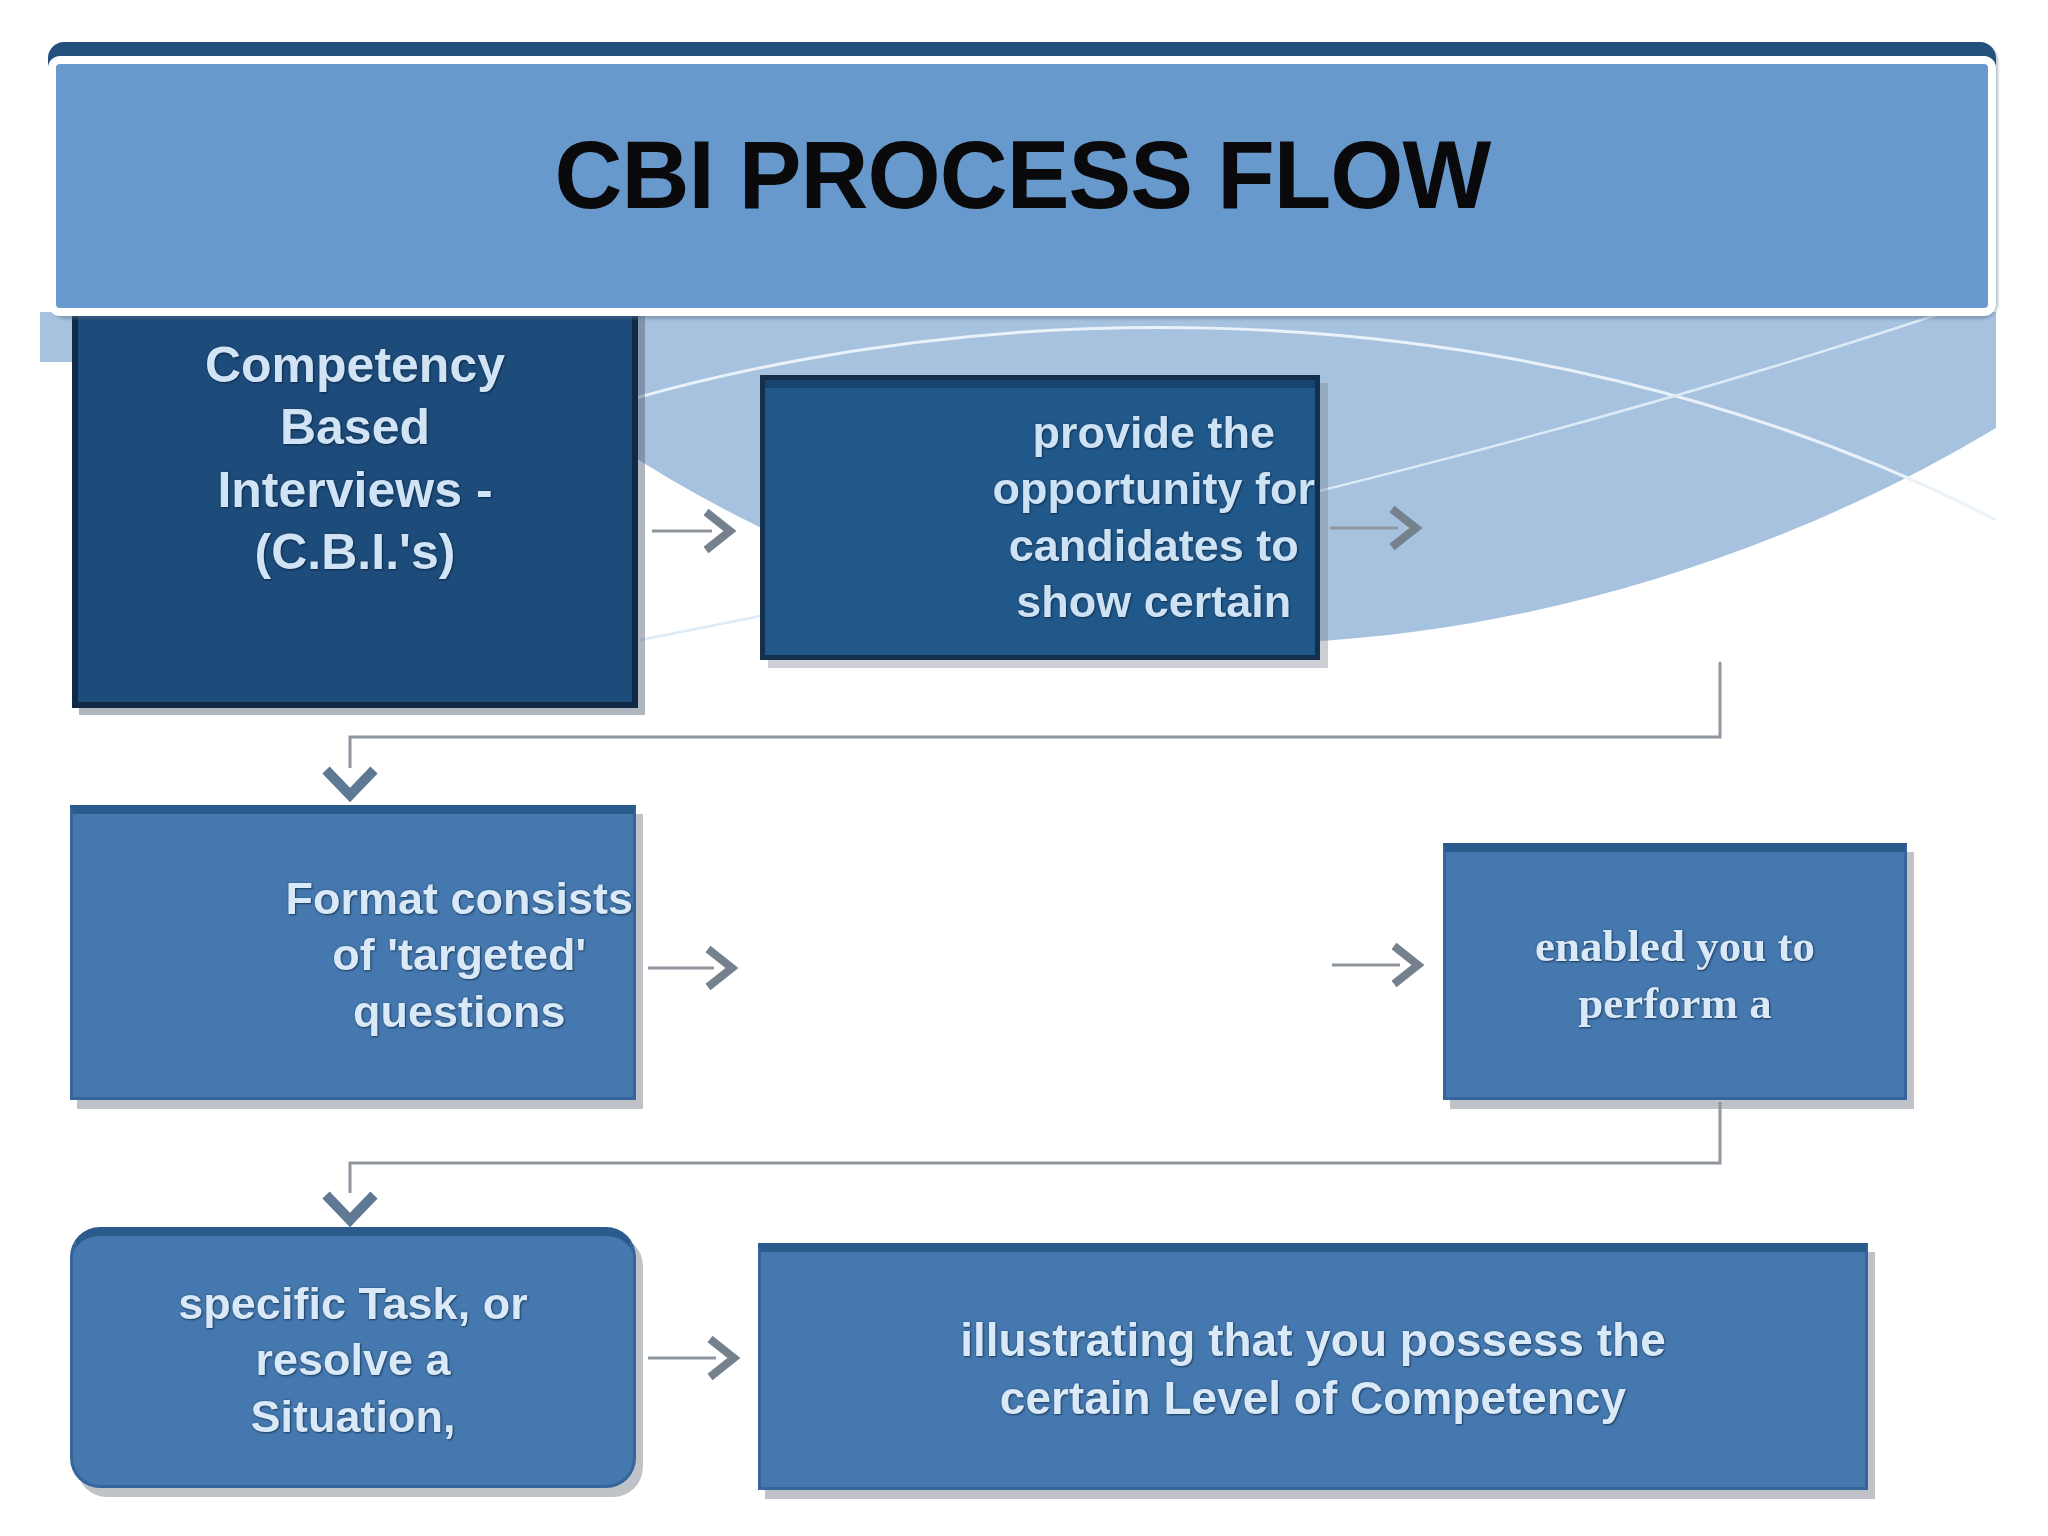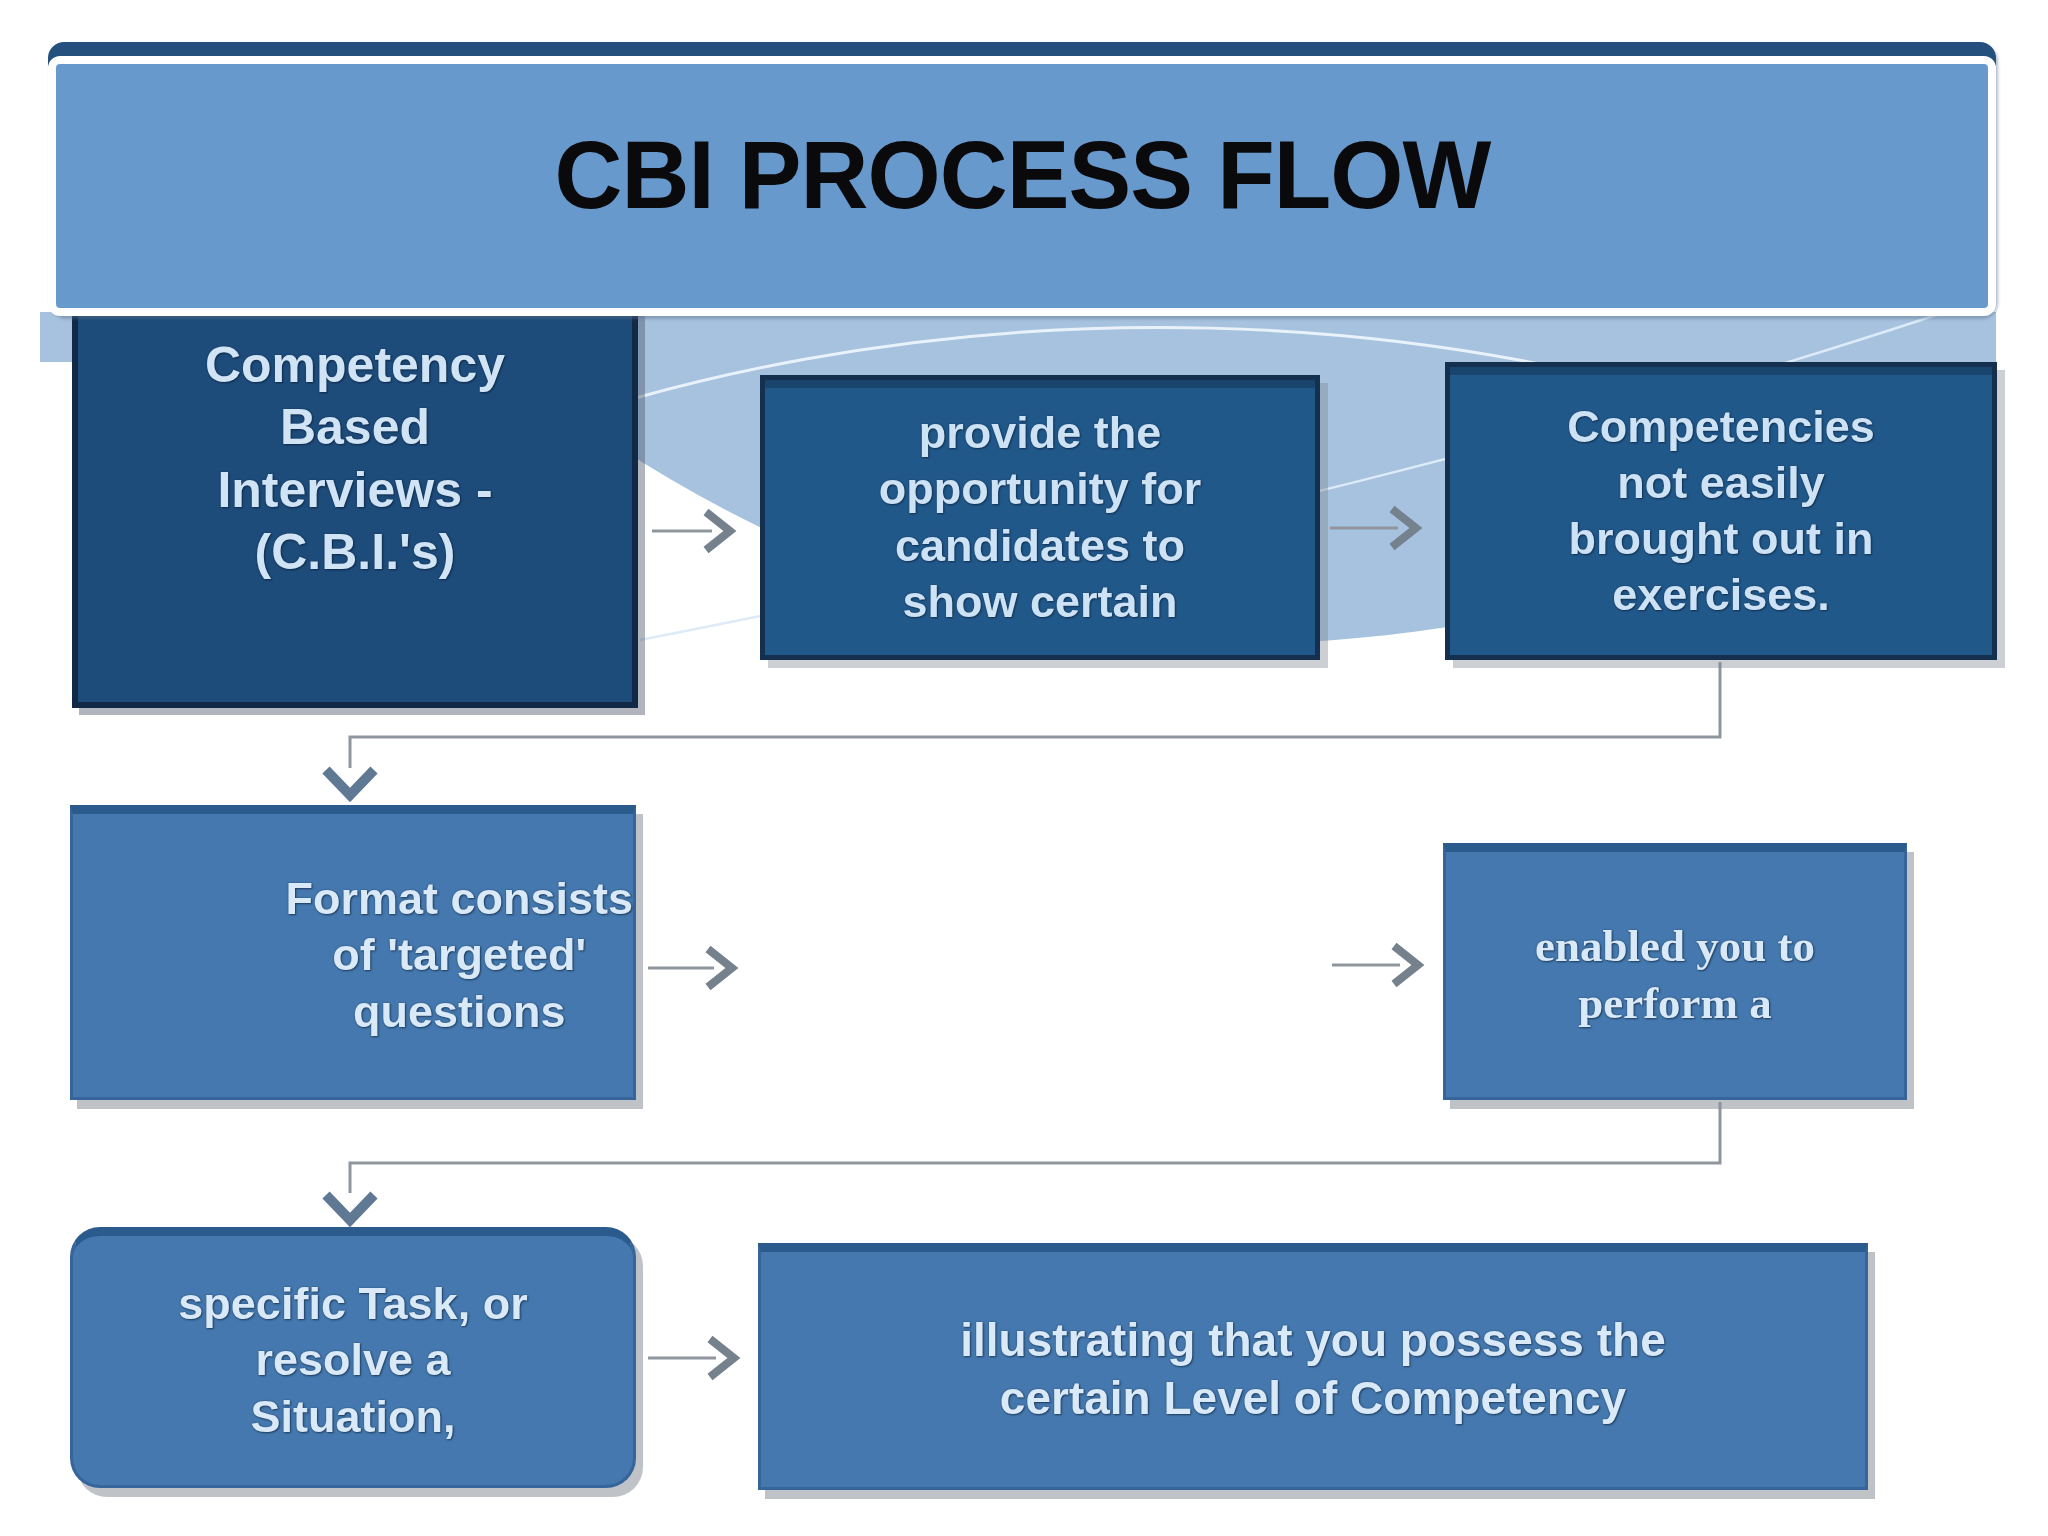--- a/index.html
+++ b/index.html
@@ -54,21 +54,21 @@
     background:#21588a;border:5px solid #14304e;
     color:#cde2f4;font-size:45px;
     box-shadow:inset 0 8px 0 rgba(12,32,56,.35), 8px 8px 0 rgba(128,136,148,.4);
   }
   .style-mid{
     background:#4478ae;border:3px solid #35659a;border-top:9px solid #2b5b8d;
     color:#d9e9f7;font-size:45px;
     box-shadow:7px 9px 0 rgba(138,145,155,.55);
   }
   #step1{left:72px;top:285px;width:566px;height:423px;padding-bottom:76px;}
-  #step2{left:760px;top:375px;width:560px;height:285px;}
+  #step2{left:760px;top:375px;width:560px;height:285px;justify-content:flex-end;}
   #step3{left:1445px;top:362px;width:552px;height:298px;}
   #step4{left:70px;top:805px;width:566px;height:295px;justify-content:flex-end;}
   #step5{left:762px;top:843px;width:560px;height:254px;}
   #step6{left:1443px;top:843px;width:464px;height:257px;font-family:Liberation Serif, serif;}
   #step7{left:70px;top:1227px;width:566px;height:261px;border-radius:30px;}
   #step8{left:758px;top:1243px;width:1110px;height:247px;font-size:46px;}
   
   #connector-svg{position:absolute;left:0;top:0;z-index:2;}
 </style>
 </head>
@@ -119,26 +119,20 @@
 Based
 Interviews -
 (C.B.I.'s)</div>
   </div>
   <div id="step2" class="box style-dark">
     <div class="txt">provide the
 opportunity for
 candidates to
 show certain</div>
   </div>
-  <div id="step3" class="box style-dark">
-    <div class="txt">Competencies
-not easily
-brought out in
-exercises.</div>
-  </div>
   <div id="step4" class="box style-mid">
     <div class="txt">Format consists
 of 'targeted'
 questions</div>
   </div>
   <div id="step6" class="box style-mid">
     <div class="txt">enabled you to
 perform a</div>
   </div>
   <div id="step7" class="box style-mid">

